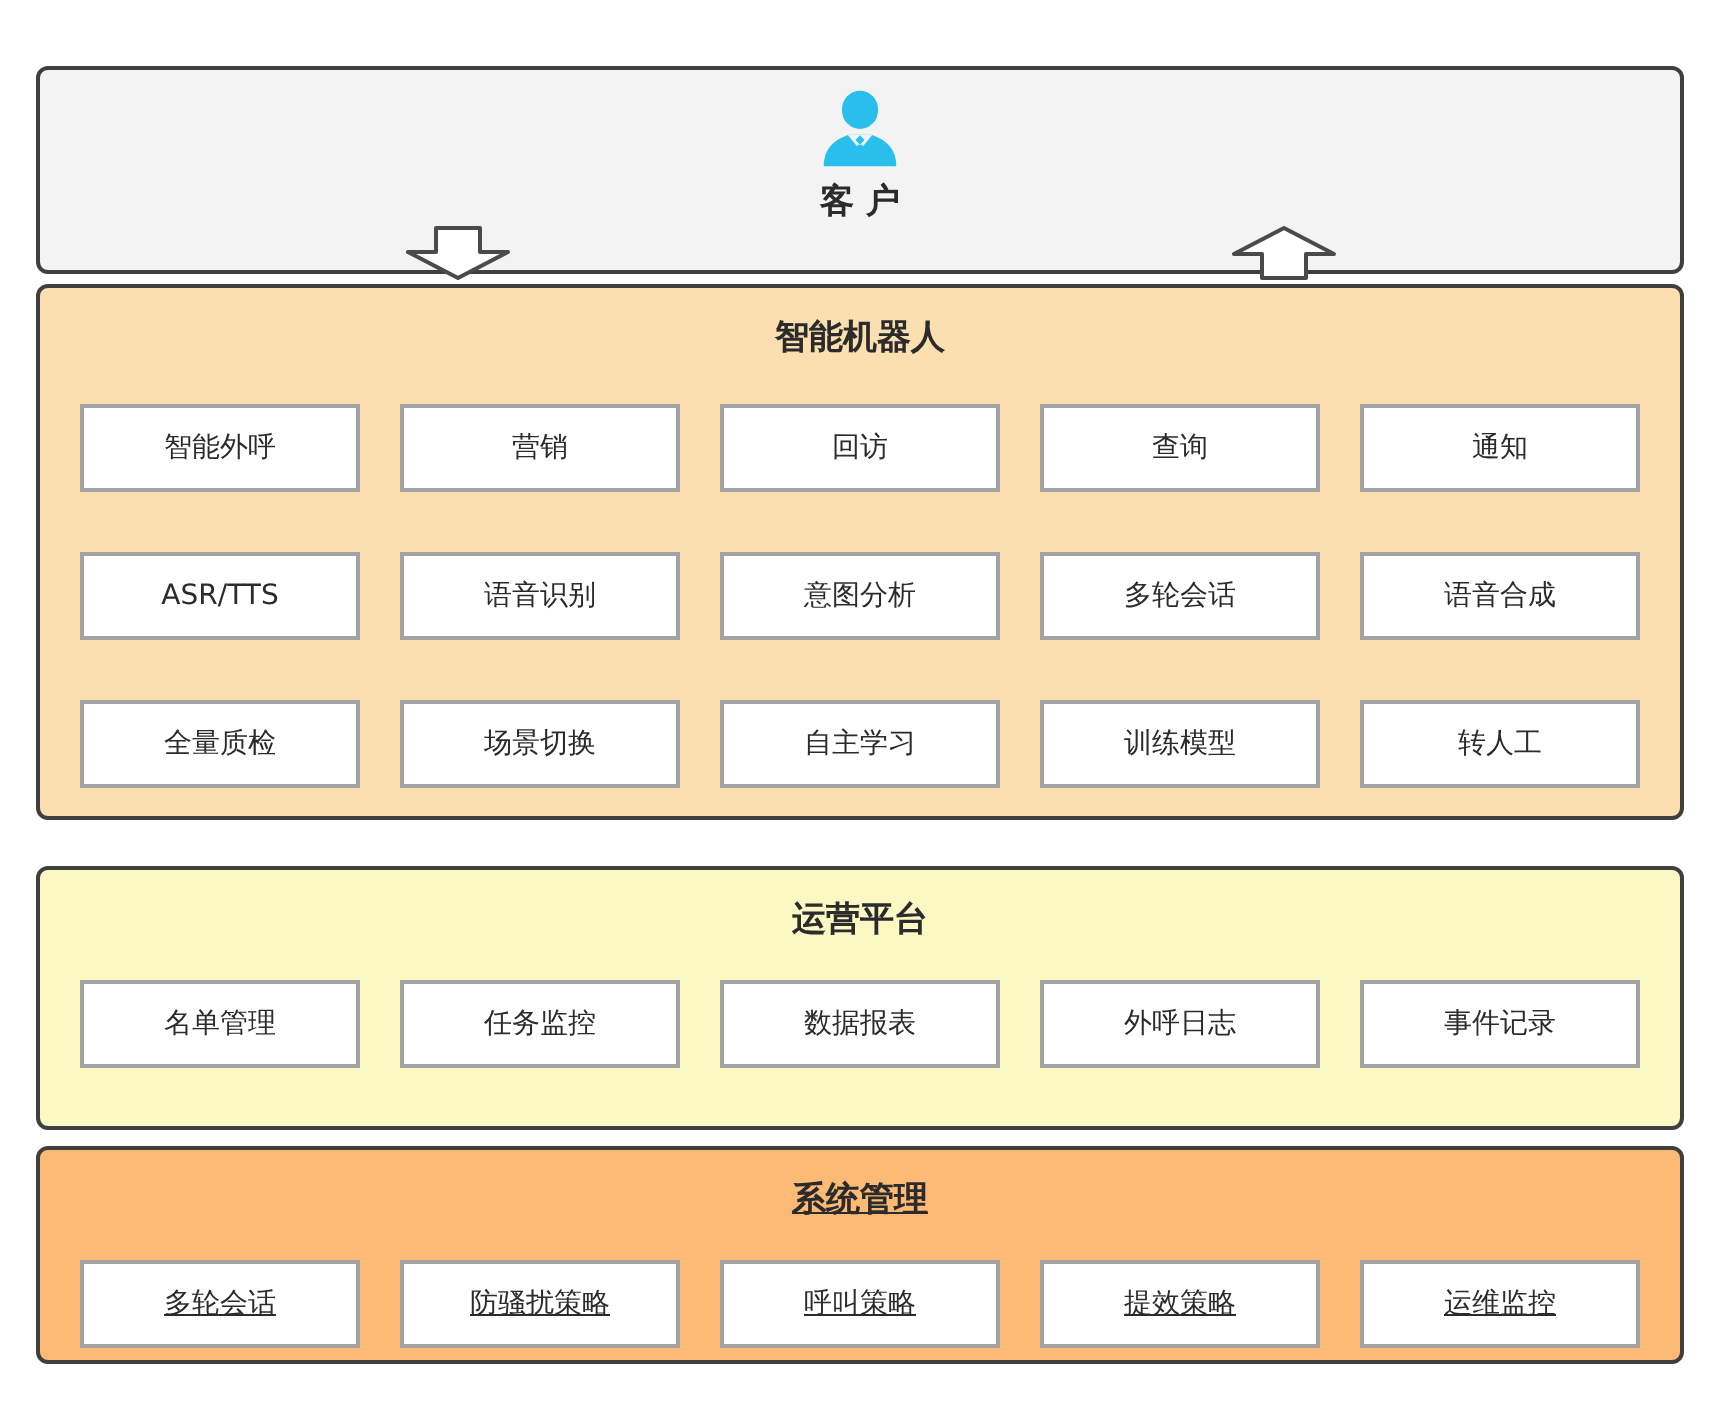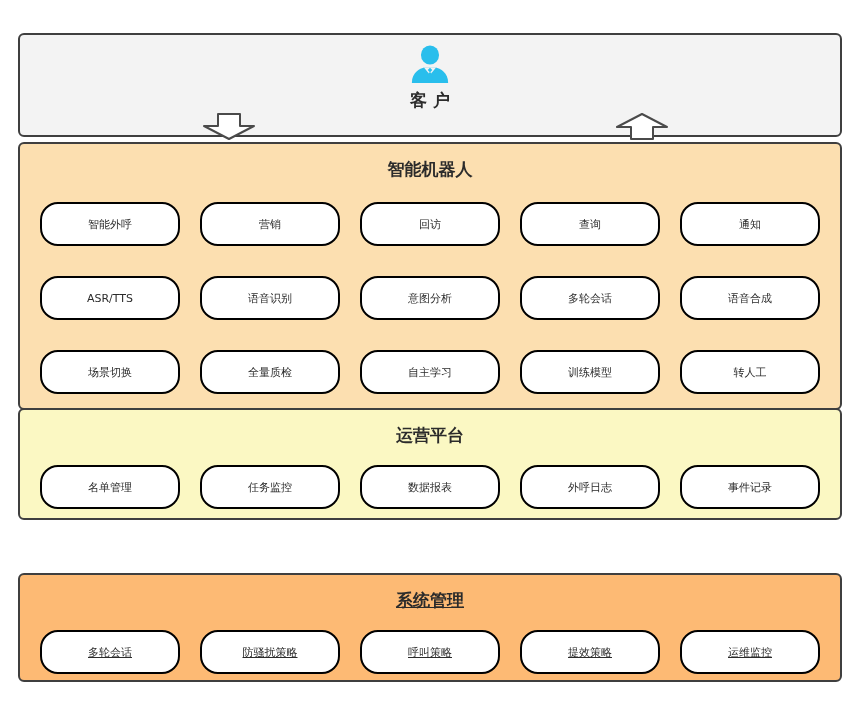--- a/index.html
+++ b/index.html
@@ -12,34 +12,34 @@
   
   .customer-box{top:33px;height:104px;background:#f3f3f3;
     display:flex;flex-direction:column;align-items:center;justify-content:flex-start;padding-top:9px;}
   .customer-label{font-weight:bold;font-size:17px;letter-spacing:.35em;margin-left:.35em;margin-top:1px;}
 
   
   .block-arrow{position:absolute;top:113px;width:56px;height:27px;}
 
   
   .robot-box{top:142px;height:268px;background:#fcdfb0;}
-  .ops-box{top:408px;height:112px;background:#fbf8c3;}
+  .ops-box{top:433px;height:132px;background:#fbf8c3;}
   .system-box{top:573px;height:109px;background:#fdba74;text-decoration:underline;}
 
   .section-title{text-align:center;font-weight:bold;font-size:17px;padding-top:14px;line-height:22px;}
 
   .btn-row{display:flex;justify-content:space-between;padding:0 20px;}
   .robot-box .btn-row.first{margin-top:22px;}
   .robot-box .btn-row.later{margin-top:30px;}
   .ops-box .btn-row,.system-box .btn-row{margin-top:19px;}
 
   .node{width:140px;height:44px;box-sizing:border-box;background:#ffffff;
-        border:2px solid #000000;border-radius:18px;
+        border:2px solid #a3a3a3;border-radius:0;
         display:flex;align-items:center;justify-content:center;
-        font-size:11px;white-space:nowrap;}
+        font-size:14px;white-space:nowrap;}
 </style>
 </head>
 <body>
 
 <div class="canvas">
 
   <div class="panel customer-box">
     <span>
       <svg width="42" height="40" viewBox="0 0 44 40">
         <ellipse cx="22" cy="10.5" rx="9.5" ry="10" fill="#29beec"></ellipse>
@@ -69,22 +69,22 @@
       <div class="node">通知</div>
     </div>
     <div class="btn-row later">
       <div class="node">ASR/TTS</div>
       <div class="node">语音识别</div>
       <div class="node">意图分析</div>
       <div class="node">多轮会话</div>
       <div class="node">语音合成</div>
     </div>
     <div class="btn-row later">
+      <div class="node">全量质检</div>
       <div class="node">场景切换</div>
-      <div class="node">全量质检</div>
       <div class="node">自主学习</div>
       <div class="node">训练模型</div>
       <div class="node">转人工</div>
     </div>
   </div>
 
   <div class="panel ops-box">
     <div class="section-title">运营平台</div>
     <div class="btn-row">
       <div class="node">名单管理</div>

